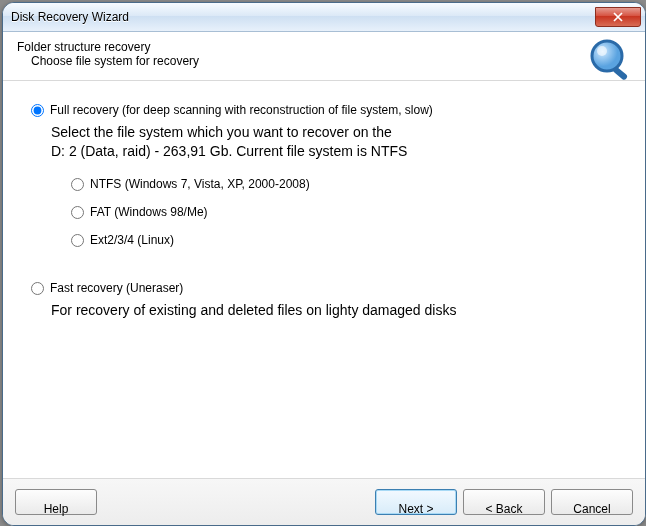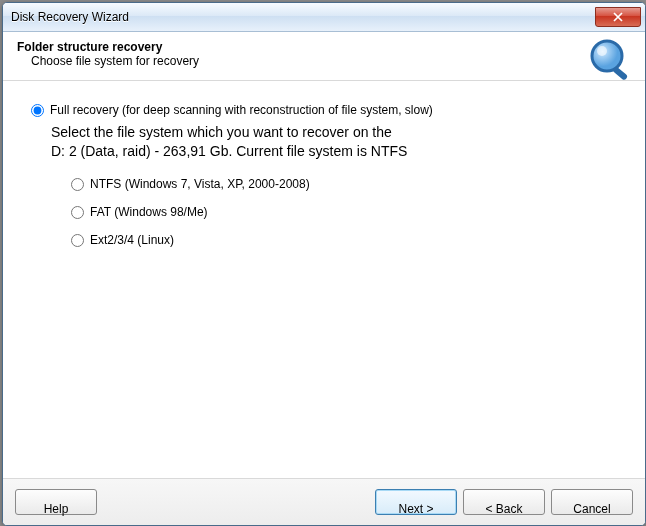--- a/index.html
+++ b/index.html
@@ -1,23 +1,23 @@
 <!DOCTYPE html>
 <html><head>
 <meta charset="utf-8">
 <style>
 html,body{margin:0;padding:0;font-family:"Segoe UI",Tahoma,sans-serif;font-size:12px;color:#000;background:#8a8a8a}
-.window{width:642px;height:522px;margin:2px;background:#fff;border:1px solid #4a6b8a;border-radius:5px;overflow:hidden;box-shadow:0 1px 4px rgba(0,0,0,.3);position:relative;display:flex;flex-direction:column}
+.window{width:642px;height:522px;margin:2px;background:#fff;border:1px solid #4a6b8a;border-radius:12px;overflow:hidden;box-shadow:0 1px 4px rgba(0,0,0,.3);position:relative;display:flex;flex-direction:column}
 .titlebar{height:28px;background:linear-gradient(#f7fbff,#dce9f7 45%,#cddff2 46%,#e8f1fb);display:flex;align-items:center;padding:0 0 0 8px;border-bottom:1px solid #a8bed4}
 .title-text{flex:1;font-size:12px;text-shadow:0 1px 0 #fff}
 .close-btn{width:44px;height:18px;margin-right:4px;background:linear-gradient(#e59a8f,#d6513f 45%,#c83420 46%,#d86c55);border:1px solid #8c2e1f;border-radius:0 0 3px 3px;display:flex;align-items:center;justify-content:center;cursor:pointer}
 .close-btn svg{width:10px;height:10px}
 .header{padding:8px 14px 12px 14px;border-bottom:1px solid #d9d9d9;display:flex;position:relative}
 .header-text{flex:1}
-.header-title{font-weight:700;font-size:12px}
+.header-title{font-weight:400;font-size:12px}
 .header-sub{font-size:12px;padding-left:14px}
 .magnifier{position:absolute;right:10px;top:4px}
 .body{flex:1;padding:22px 24px 0 28px}
 .radio-row{display:flex;align-items:flex-end;gap:6px;margin-bottom:6px}
 .radio-row input{margin:0}
 .desc{padding-left:20px;font-size:14px;margin-bottom:16px;line-height:1.35}
 .fs-list{padding-left:40px}
 .fs-list .radio-row{margin-bottom:14px}
 .fast-section{margin-top:34px}
 .footer{border-top:1px solid #d9d9d9;padding:10px 12px;display:flex;gap:6px;background:#f2f2f2;background:linear-gradient(#f7f7f7,#ededed)}
@@ -76,20 +76,27 @@
       <label class="radio-row">
         <input type="radio" name="fs" style="">
         <span>FAT (Windows 98/Me)</span>
       </label>
       <label class="radio-row">
         <input type="radio" name="fs" style="">
         <span>Ext2/3/4 (Linux)</span>
       </label>
     </div>
 
+    <div class="fast-section">
+      <label class="radio-row">
+        <input type="radio" name="mode" style="">
+        <span>Fast recovery (Uneraser)</span>
+      </label>
+      <div class="desc">For recovery of existing and deleted files on lighty damaged disks</div>
+    </div>
 
   </div>
 
   <div class="footer">
     <button class="btn">Help</button>
     <div class="spacer"></div>
     <button class="btn primary">Next &gt;</button>
     <button class="btn">&lt; Back</button>
     <button class="btn">Cancel</button>
   </div>

